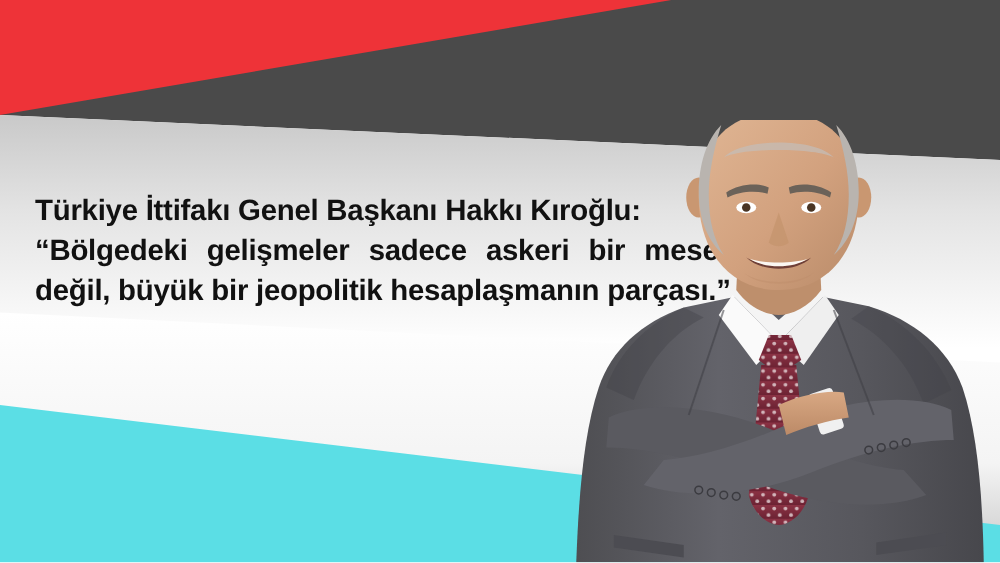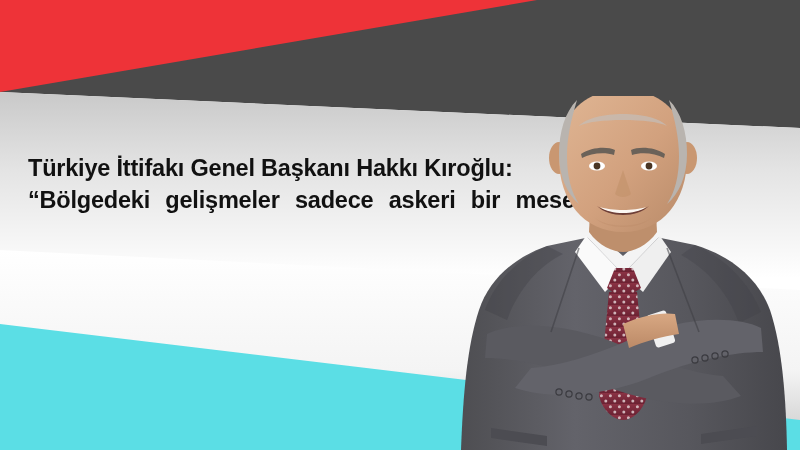--- a/index.html
+++ b/index.html
@@ -86,20 +86,21 @@
 
       <polygon points="0,250 800,290 800,450 0,450" fill="url(#whiteBandGrad2)"></polygon>
 
       <polygon points="0,324 800,420 800,450 0,450" fill="#5BDEE5"></polygon>
     </svg>
   </div>
 
   <div id="headline">
     <span class="ln">Türkiye İttifakı Genel Başkanı Hakkı Kıroğlu:</span>
     <span class="ln ln-justify">“Bölgedeki gelişmeler sadece askeri bir mesele</span>
+    <span class="ln">değil, büyük bir jeopolitik hesaplaşmanın parçası.”</span>
   </div>
 
   <div id="portrait">
     <svg viewBox="0 0 345 354" xmlns="http://www.w3.org/2000/svg">
       <defs>
         <linearGradient id="suitG" x1="0" y1="0" x2="1" y2="0">
           <stop offset="0%" stop-color="#4E4E52"></stop>
           <stop offset="35%" stop-color="#63636A"></stop>
           <stop offset="70%" stop-color="#57575D"></stop>
           <stop offset="100%" stop-color="#47474C"></stop>

